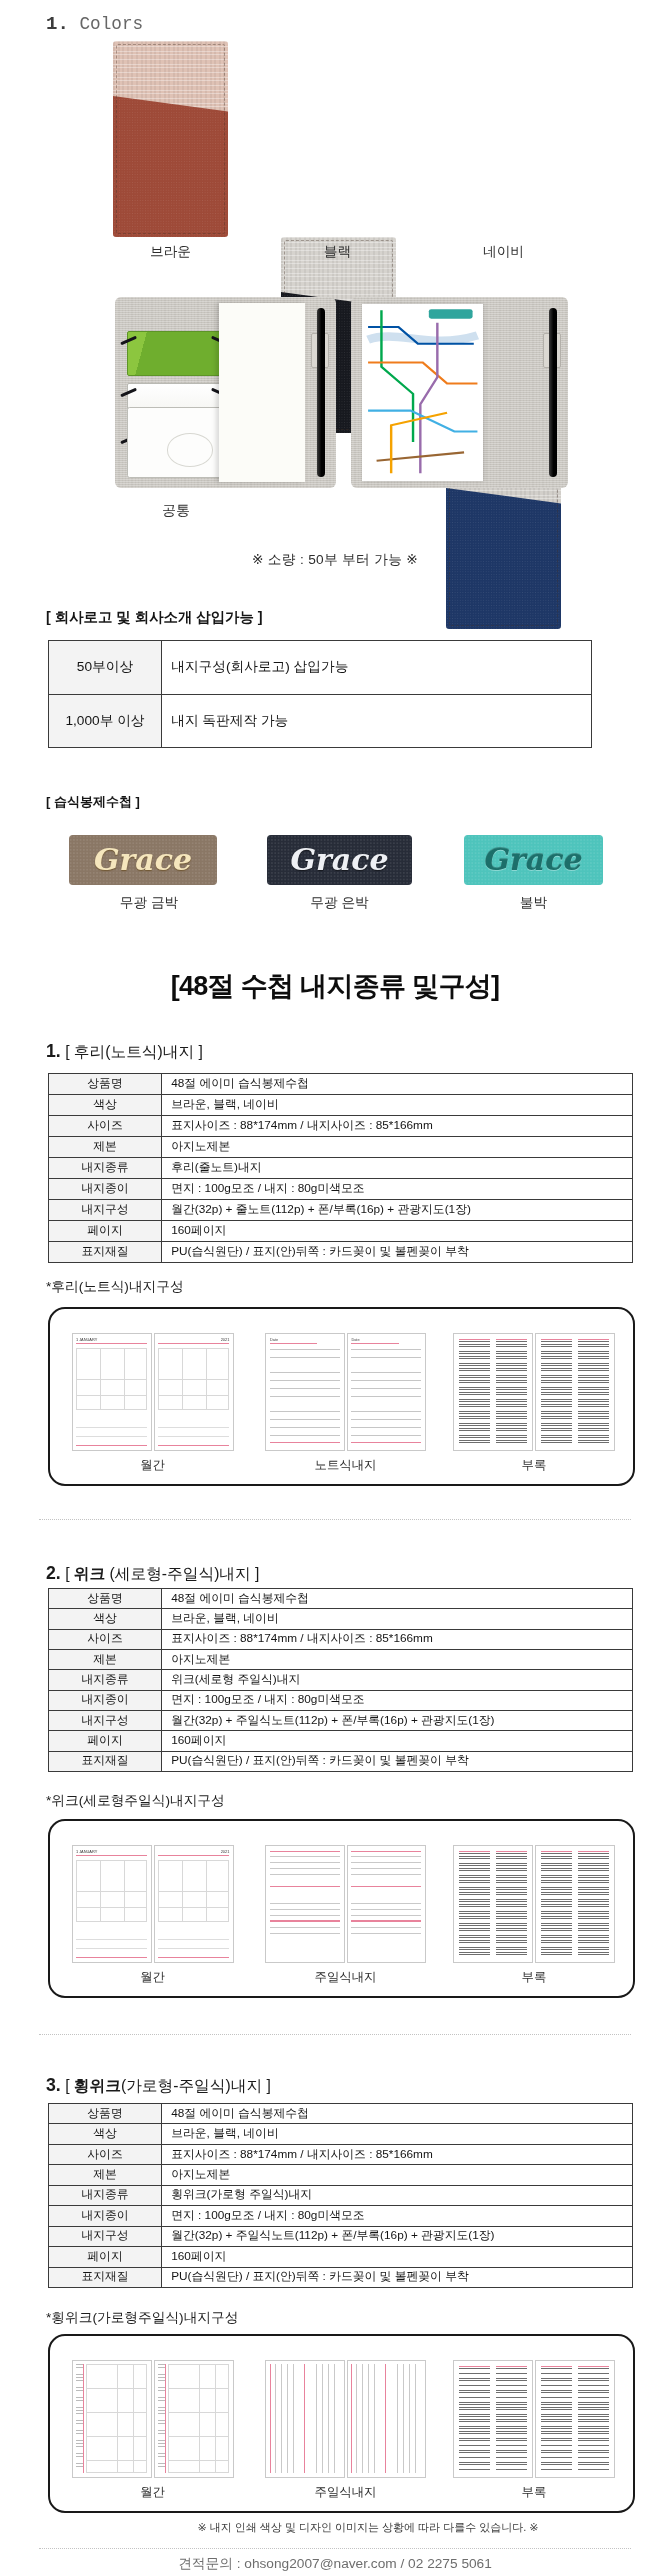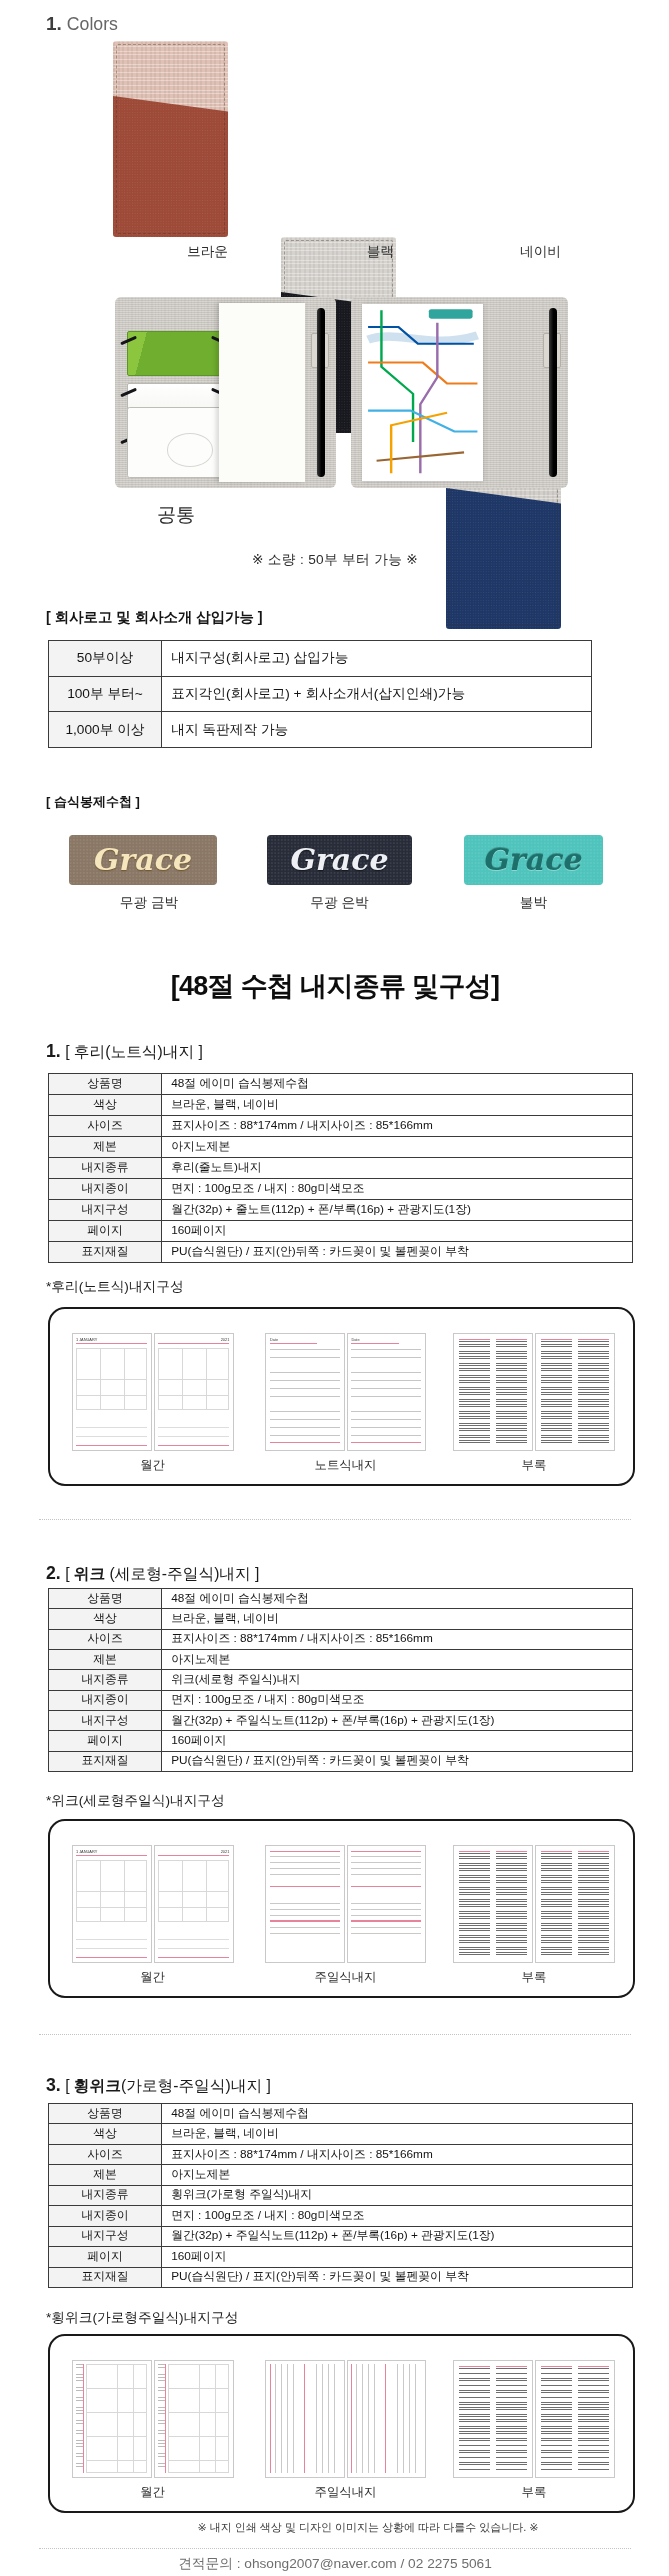--- a/index.html
+++ b/index.html
@@ -18,21 +18,21 @@
   .sec-head .strong{font-weight:800;}
   .sub-star{font-size:13.7px;color:#1d1d1d;}
 
   
   .cover{position:relative;width:115px;height:196px;border-radius:3.3px;overflow:hidden;
     background-image:repeating-linear-gradient(to bottom,rgba(255,255,255,.35) 0 0.7px,transparent 0.7px 2.6px),
                      repeating-linear-gradient(to right,rgba(0,0,0,.05) 0 2px,transparent 2px 4.6px);}
   .cover .leather{position:absolute;inset:0;clip-path:polygon(0 28%,100% 36%,100% 100%,0 100%);
     background-image:radial-gradient(rgba(255,255,255,.10) 0.7px,transparent 0.7px);background-size:2.6px 2.6px;}
   .cover::after{content:"";position:absolute;inset:2.6px;border:0.7px dashed rgba(70,50,40,.38);border-radius:2px;pointer-events:none;}
-  .cover-label{font-size:13.7px;color:#2c2c2c;text-align:right;display:block;}
+  .cover-label{font-size:13.7px;color:#2c2c2c;text-align:center;display:block;}
 
   
   .int{position:absolute;border-radius:5.9px;overflow:hidden;background:#c9c6c0;
     background-image:repeating-linear-gradient(0deg,rgba(255,255,255,.28) 0 0.7px,transparent 0.7px 2px),
                      repeating-linear-gradient(90deg,rgba(0,0,0,.035) 0 1.3px,transparent 1.3px 3.3px);}
   .int .page-right{position:absolute;left:47%;right:14%;top:5.9px;bottom:5.9px;background:#fcfcf8;box-shadow:-2.6px 0 4.6px rgba(0,0,0,.14);}
   .int .pen{position:absolute;right:5%;top:6%;bottom:6%;width:7.8px;background:linear-gradient(90deg,#3a3a3a,#000 55%);border-radius:3.9px;}
   .int .pen-loop{position:absolute;right:3.2%;top:19%;height:17%;width:15.7px;background:#dbd8d2;border:0.7px solid #b3b0aa;border-radius:2px;}
   .slot{position:absolute;left:11.8px;width:42%;height:23.5px;background:#fff;border:0.7px solid #b9b9b3;border-radius:2px;}
   .slot::before,.slot::after{content:"";position:absolute;width:17px;height:2.6px;background:#15151a;border-radius:1.3px;}
@@ -107,21 +107,21 @@
 
   .dotted-sep{border-top:1.3px dotted #c3c3c3;height:0;}
   .disclaimer{width:100%;text-align:center;font-size:11px;color:#3c3c3c;}
   .contact{width:100%;text-align:center;font-size:13.7px;color:#6e6e6e;}
 </style>
 </head>
 <body>
 
 <div class="canvas">
 
-  <div class="abs colors-title" style="left:46px;top:13px;">
+  <div class="abs colors-title" style="left:46px;top:13px;font-family:Liberation Mono, monospace;">
     <b>1.</b>
     <span>Colors</span>
   </div>
 
   <div class="abs cover" style="left: 113px; top: 41px; background-color: rgb(223, 194, 181);">
     <div class="leather" style="background-color: rgb(158, 74, 56);"></div>
   </div>
   <div class="abs cover" style="left: 281px; top: 41px; background-color: rgb(214, 211, 206);">
     <div class="leather" style="background-color: rgb(23, 25, 31);"></div>
   </div>
@@ -154,41 +154,37 @@
         <path d="M62,18 L62,70 L48,96 L48,162" stroke="#996cac" stroke-width="2" fill="none"></path>
         <path d="M5,102 L40,102 L76,122 L95,122" stroke="#41b0e4" stroke-width="2" fill="none"></path>
         <path d="M12,150 L84,142" stroke="#996633" stroke-width="2" fill="none"></path>
         <path d="M24,162 L24,116 L70,104" stroke="#f5a200" stroke-width="2" fill="none"></path>
       </svg>
     </div>
     <div class="pen-loop"></div>
     <div class="pen"></div>
   </div>
 
-  <span class="abs" style="left:150px;top:502px;width:52px;text-align:center;font-size:19px;color:#2c2c2c;">공통</span>
+  <span class="abs" style="left:150px;top:502px;width:52px;text-align:center;font-size:14px;color:#2c2c2c;">공통</span>
 
   <div class="abs note-line" style="left:0;top:551px;">※ 소량 : 50부 부터 가능 ※</div>
 
   <div class="abs blk-head" style="left:46px;top:608px;">[ 회사로고 및 회사소개 삽입가능 ]</div>
   <div class="abs" style="left:48px;top:640px;width:544px;height:108px;">
     <table class="grid-t qty-t">
       <colgroup>
           <col style="width:113px">
           <col>
         </colgroup>
       <tbody>
           <tr>
         <td class="lab">50부이상</td>
         <td class="val">내지구성(회사로고) 삽입가능</td>
       </tr>
       <tr>
-        <td class="lab">100부 부터~</td>
-        <td class="val">표지각인(회사로고) + 회사소개서(삽지인쇄)가능</td>
-      </tr>
-      <tr>
         <td class="lab">1,000부 이상</td>
         <td class="val">내지 독판제작 가능</td>
       </tr>
     </tbody>
       </table>
   </div>
 
   <div class="abs blk-head" style="left:46px;top:793px;font-size:13px;">[ 습식봉제수첩 ]</div>
 
   <div class="swatch gold" style="left: 69px; top: 835px; width: 148px; background-color: rgb(138, 119, 101);">

